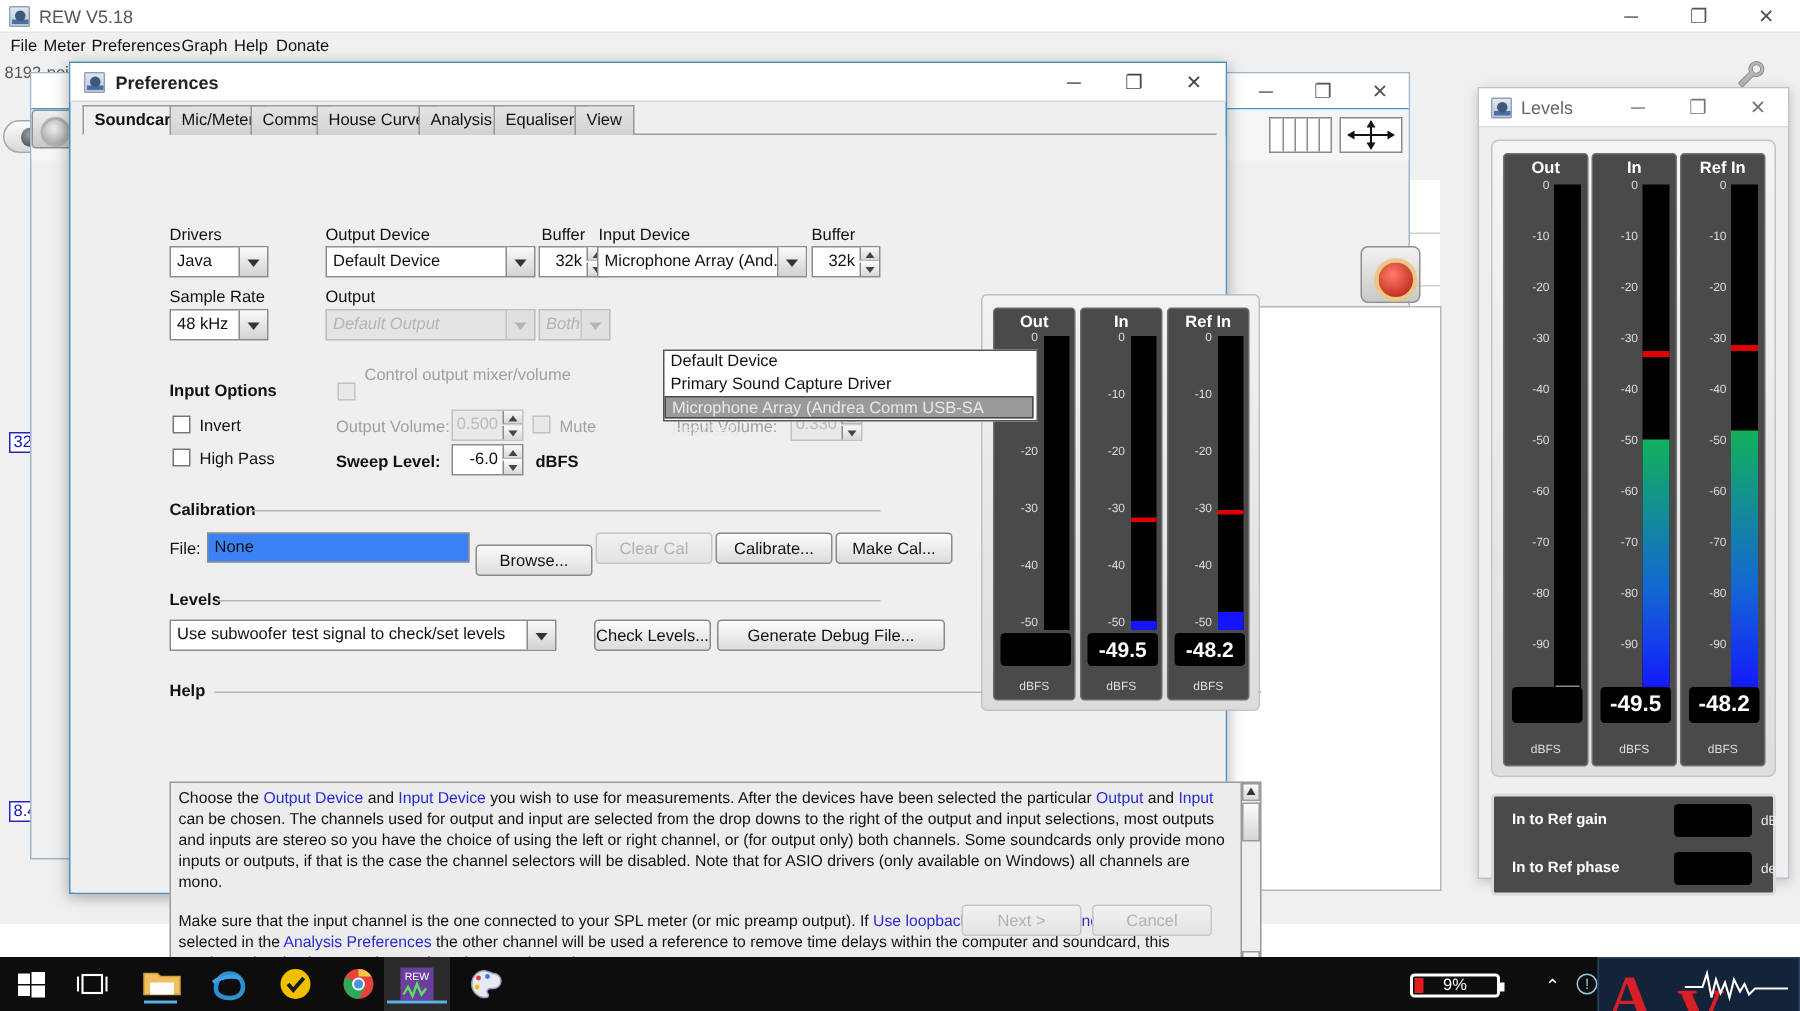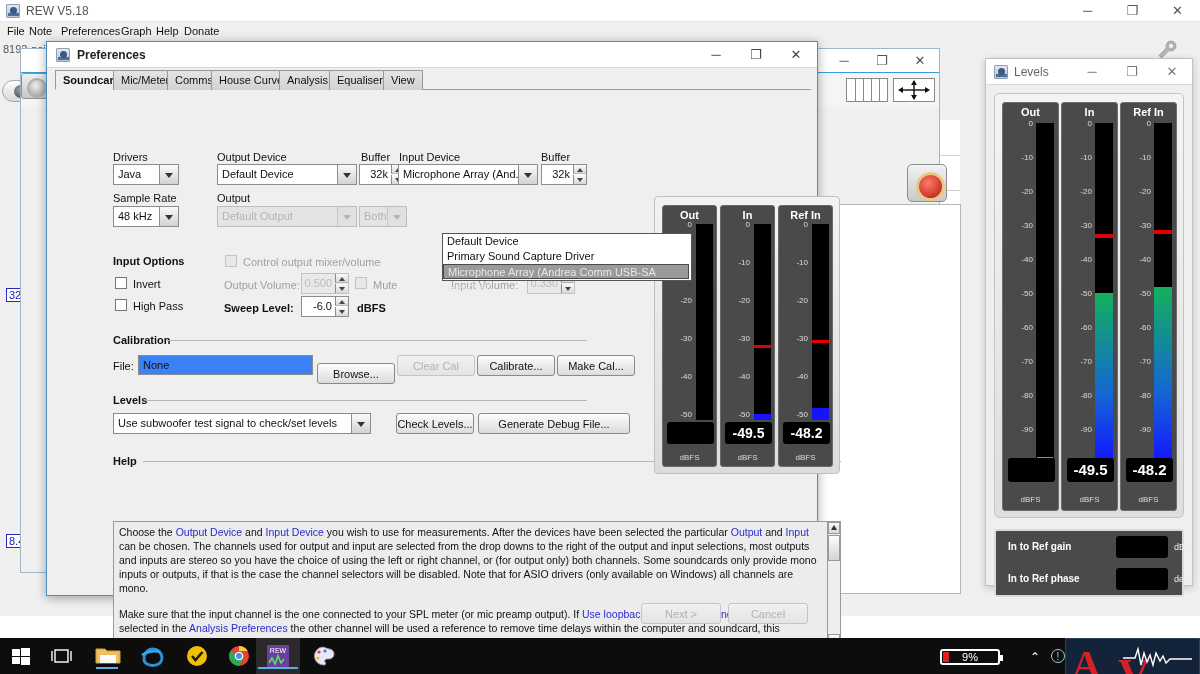--- a/index.html
+++ b/index.html
@@ -142,21 +142,21 @@
   .lbl.bold { font-weight:bold; }
   .lbl.dim { color:#a0a0a0; }
 
   .combo { position:absolute; height:21px; background:#fff; border:1px solid #8c8c8c; }
   .combo .cval { position:absolute; left:4px; top:3px; font-size:11px; color:#111; }
   .combo .carrow { position:absolute; right:0; top:0; width:19px; height:19px;
                    background:linear-gradient(#fafafa,#d2d2d2); border-left:1px solid #8c8c8c; }
   .combo .carrow::after { content:""; position:absolute; left:5px; top:8px;
                    border-left:4px solid transparent; border-right:4px solid transparent;
                    border-top:5px solid #333; }
-  .combo.disabled { background:#e4e4e4; border-color:#bdbdbd; }
+  .combo.disabled { background:#e4e4e4; border-color:#bdbdbd;font-style:italic; }
   .combo.disabled .cval { color:#b4b4b4; }
   .combo.disabled .carrow { background:#e0e0e0; border-left-color:#c6c6c6; }
   .combo.disabled .carrow::after { border-top-color:#b4b4b4; }
 
   .spin { position:absolute; height:21px; background:#fff; border:1px solid #8c8c8c; }
   .spin .sval { position:absolute; right:16px; top:3px; font-size:11px; color:#111; }
   .spin .sup, .spin .sdn { position:absolute; right:0; width:13px; height:9px;
                    background:linear-gradient(#fafafa,#d8d8d8); border-left:1px solid #8c8c8c; }
   .spin .sup { top:0; border-bottom:1px solid #b8b8b8; }
   .spin .sdn { bottom:0; }
@@ -294,21 +294,21 @@
     <div id="rew-titlebar">
       <div id="rew-titleicon" class="javaicon"></div>
       <div id="rew-title-text">REW V5.18</div>
       <div class="wbtn" id="rew-min">─</div>
       <div class="wbtn" id="rew-max">❐</div>
       <div class="wbtn" id="rew-close">✕</div>
     </div>
 
     <div id="rew-menubar">
       <div class="menuitem" style="left:3px">File</div>
-      <div class="menuitem" style="left:25px">Note</div>
+      <div class="menuitem" style="left:25px">Meter</div>
       <div class="menuitem" style="left:57px">Preferences</div>
       <div class="menuitem" style="left:117px">Graph</div>
       <div class="menuitem" style="left:152px">Help</div>
       <div class="menuitem" style="left:180px">Donate</div>
     </div>
 
     <div id="rew-toolrow">
       <div id="rew-8192">8192-poi</div>
     </div>
 
@@ -482,21 +482,21 @@
         <div class="sdn"></div>
       </div>
 
       <div class="lbl bold" style="left:64px; top:164px">Input Options</div>
       <div class="chk" style="left:66px; top:186px"></div>
       <div class="lbl" style="left:84px; top:187px">Invert</div>
       <div class="chk" style="left:66px; top:208px"></div>
       <div class="lbl" style="left:84px; top:209px">High Pass</div>
 
       <div class="chk disabled" style="left:176px; top:164px"></div>
-      <div class="lbl dim" style="left:194px; top:165px">Control output mixer/volume</div>
+      <div class="lbl dim" style="left:194px; top:153px">Control output mixer/volume</div>
       <div class="chk disabled checked" style="left:400px; top:164px"></div>
       <div class="lbl dim" style="left:418px; top:165px">Control input mixer/volume</div>
 
       <div class="lbl dim" style="left:175px; top:188px">Output Volume:</div>
       <div class="spin disabled" style="left:252px; top:182px; width:48px">
         <div class="sval">0.500</div>
         <div class="sup"></div>
         <div class="sdn"></div>
       </div>
       <div class="chk disabled" style="left:306px; top:186px"></div>

